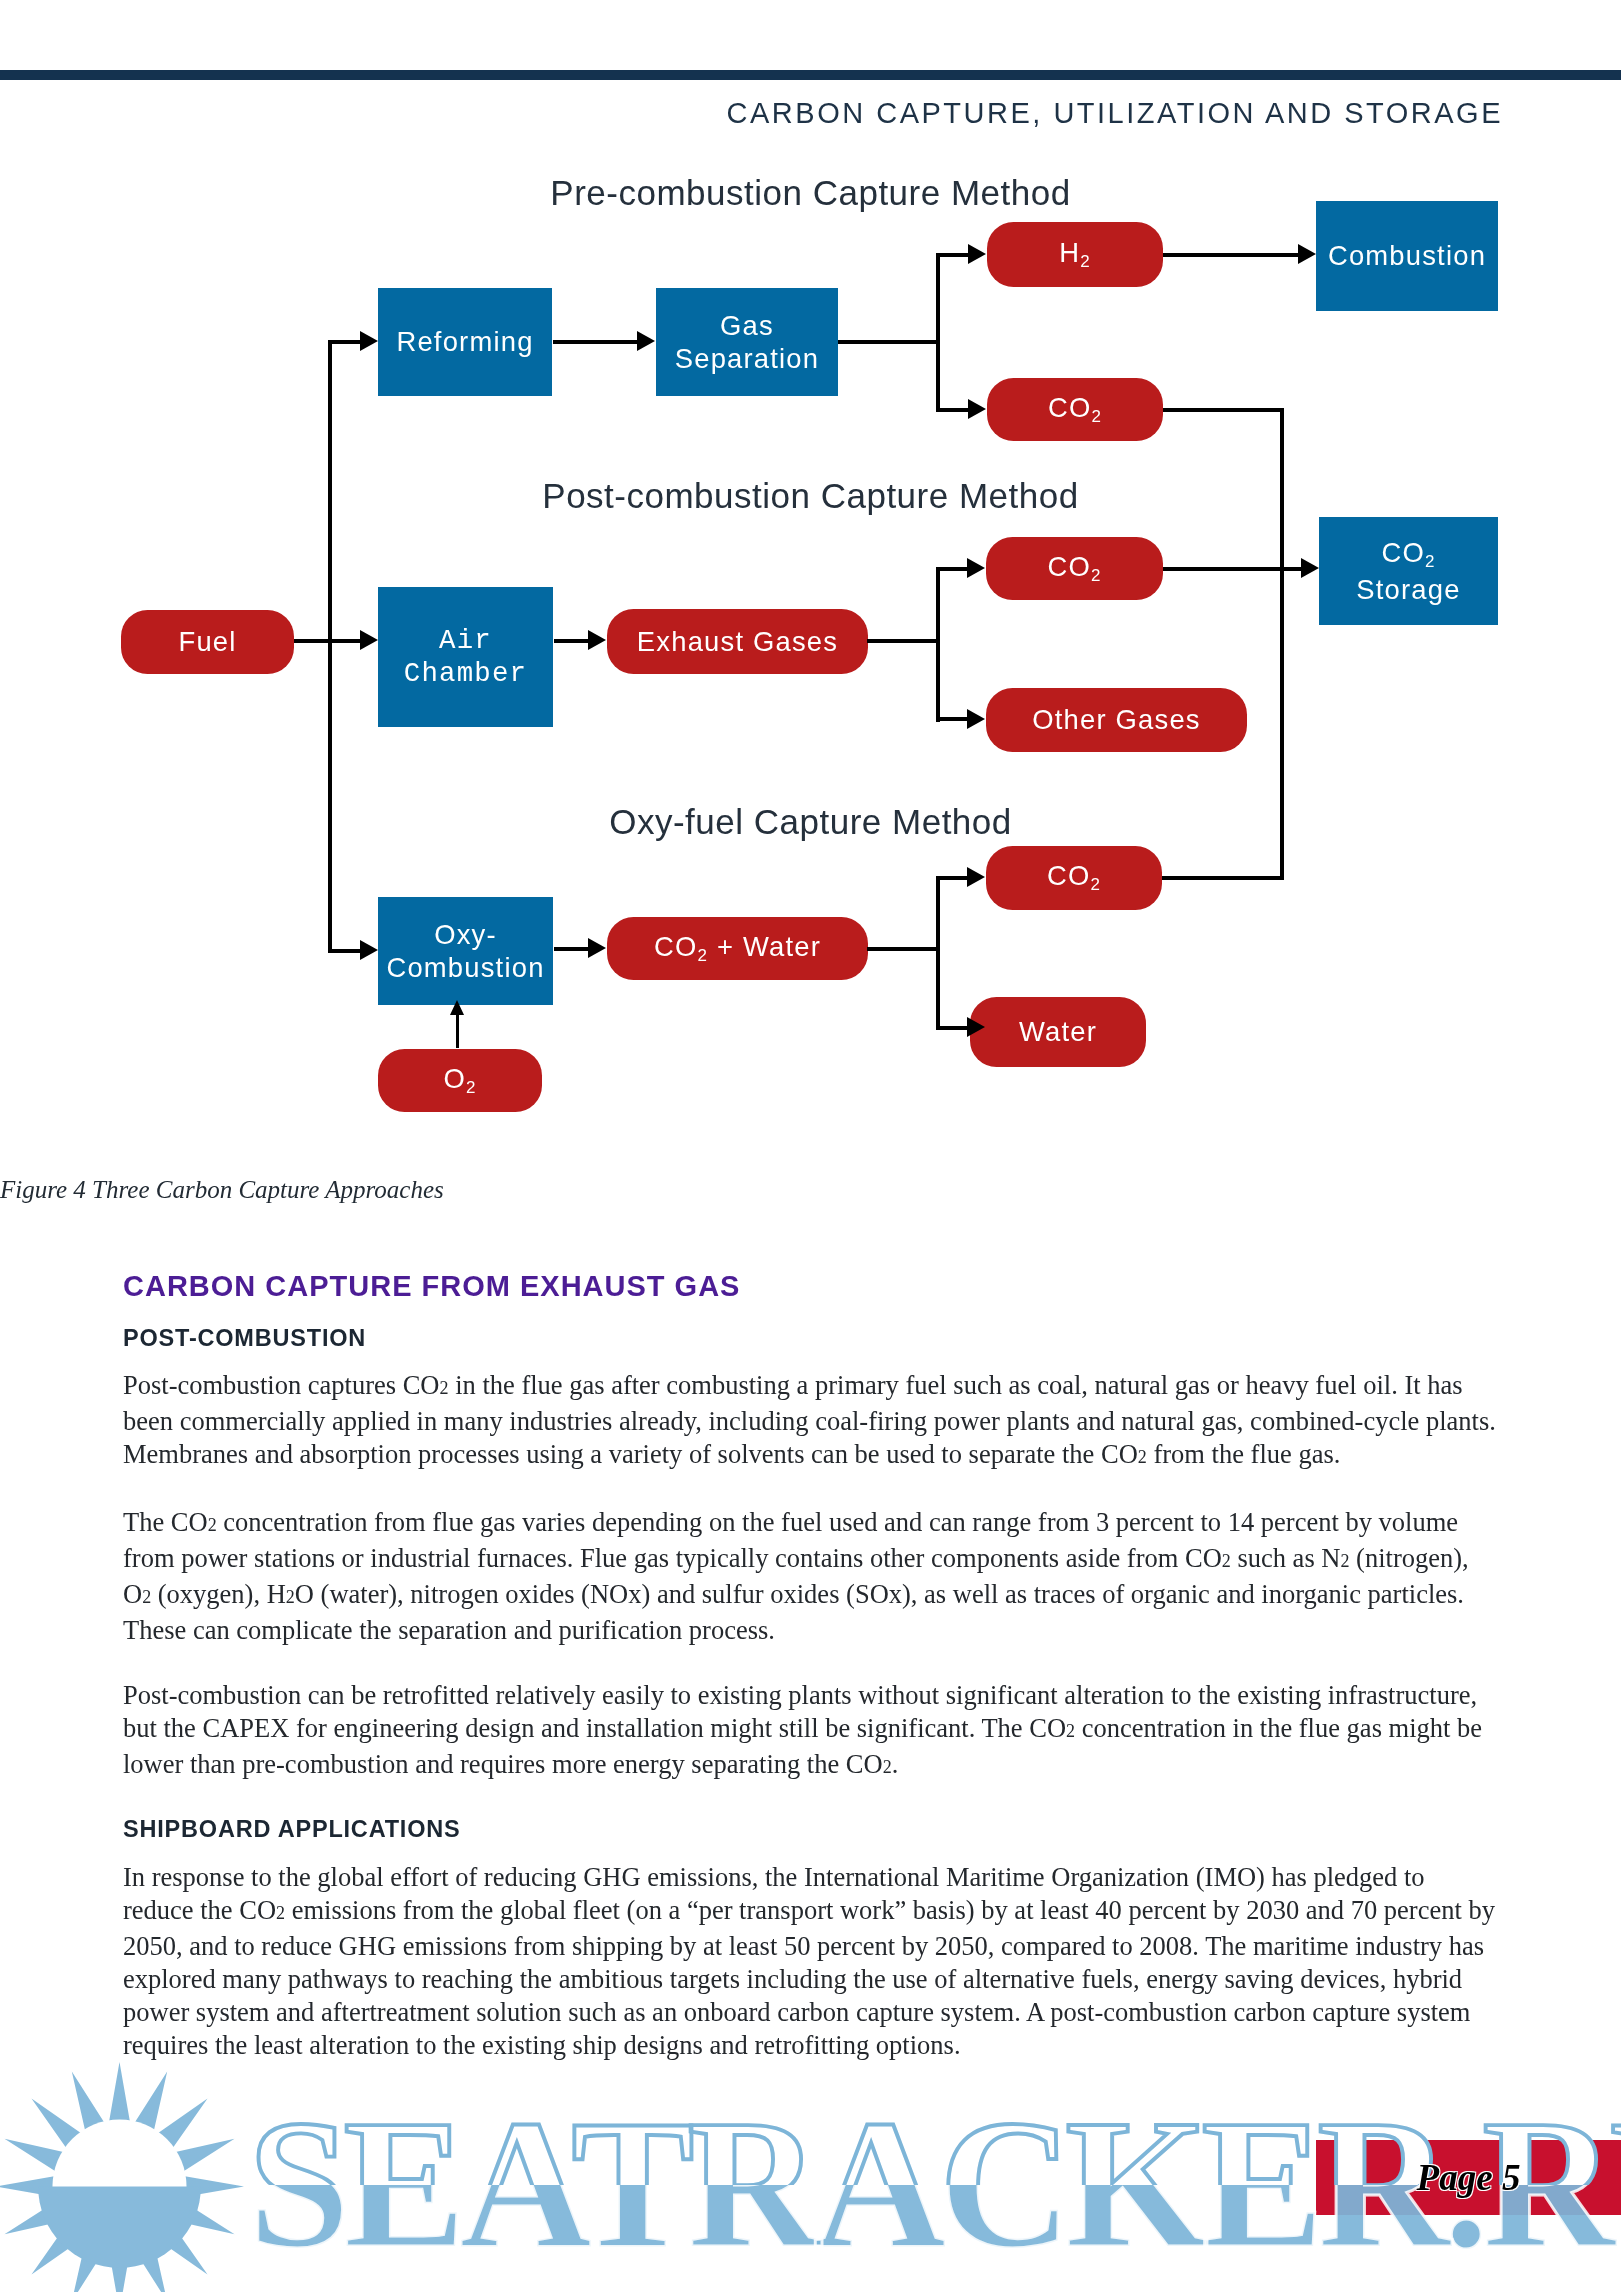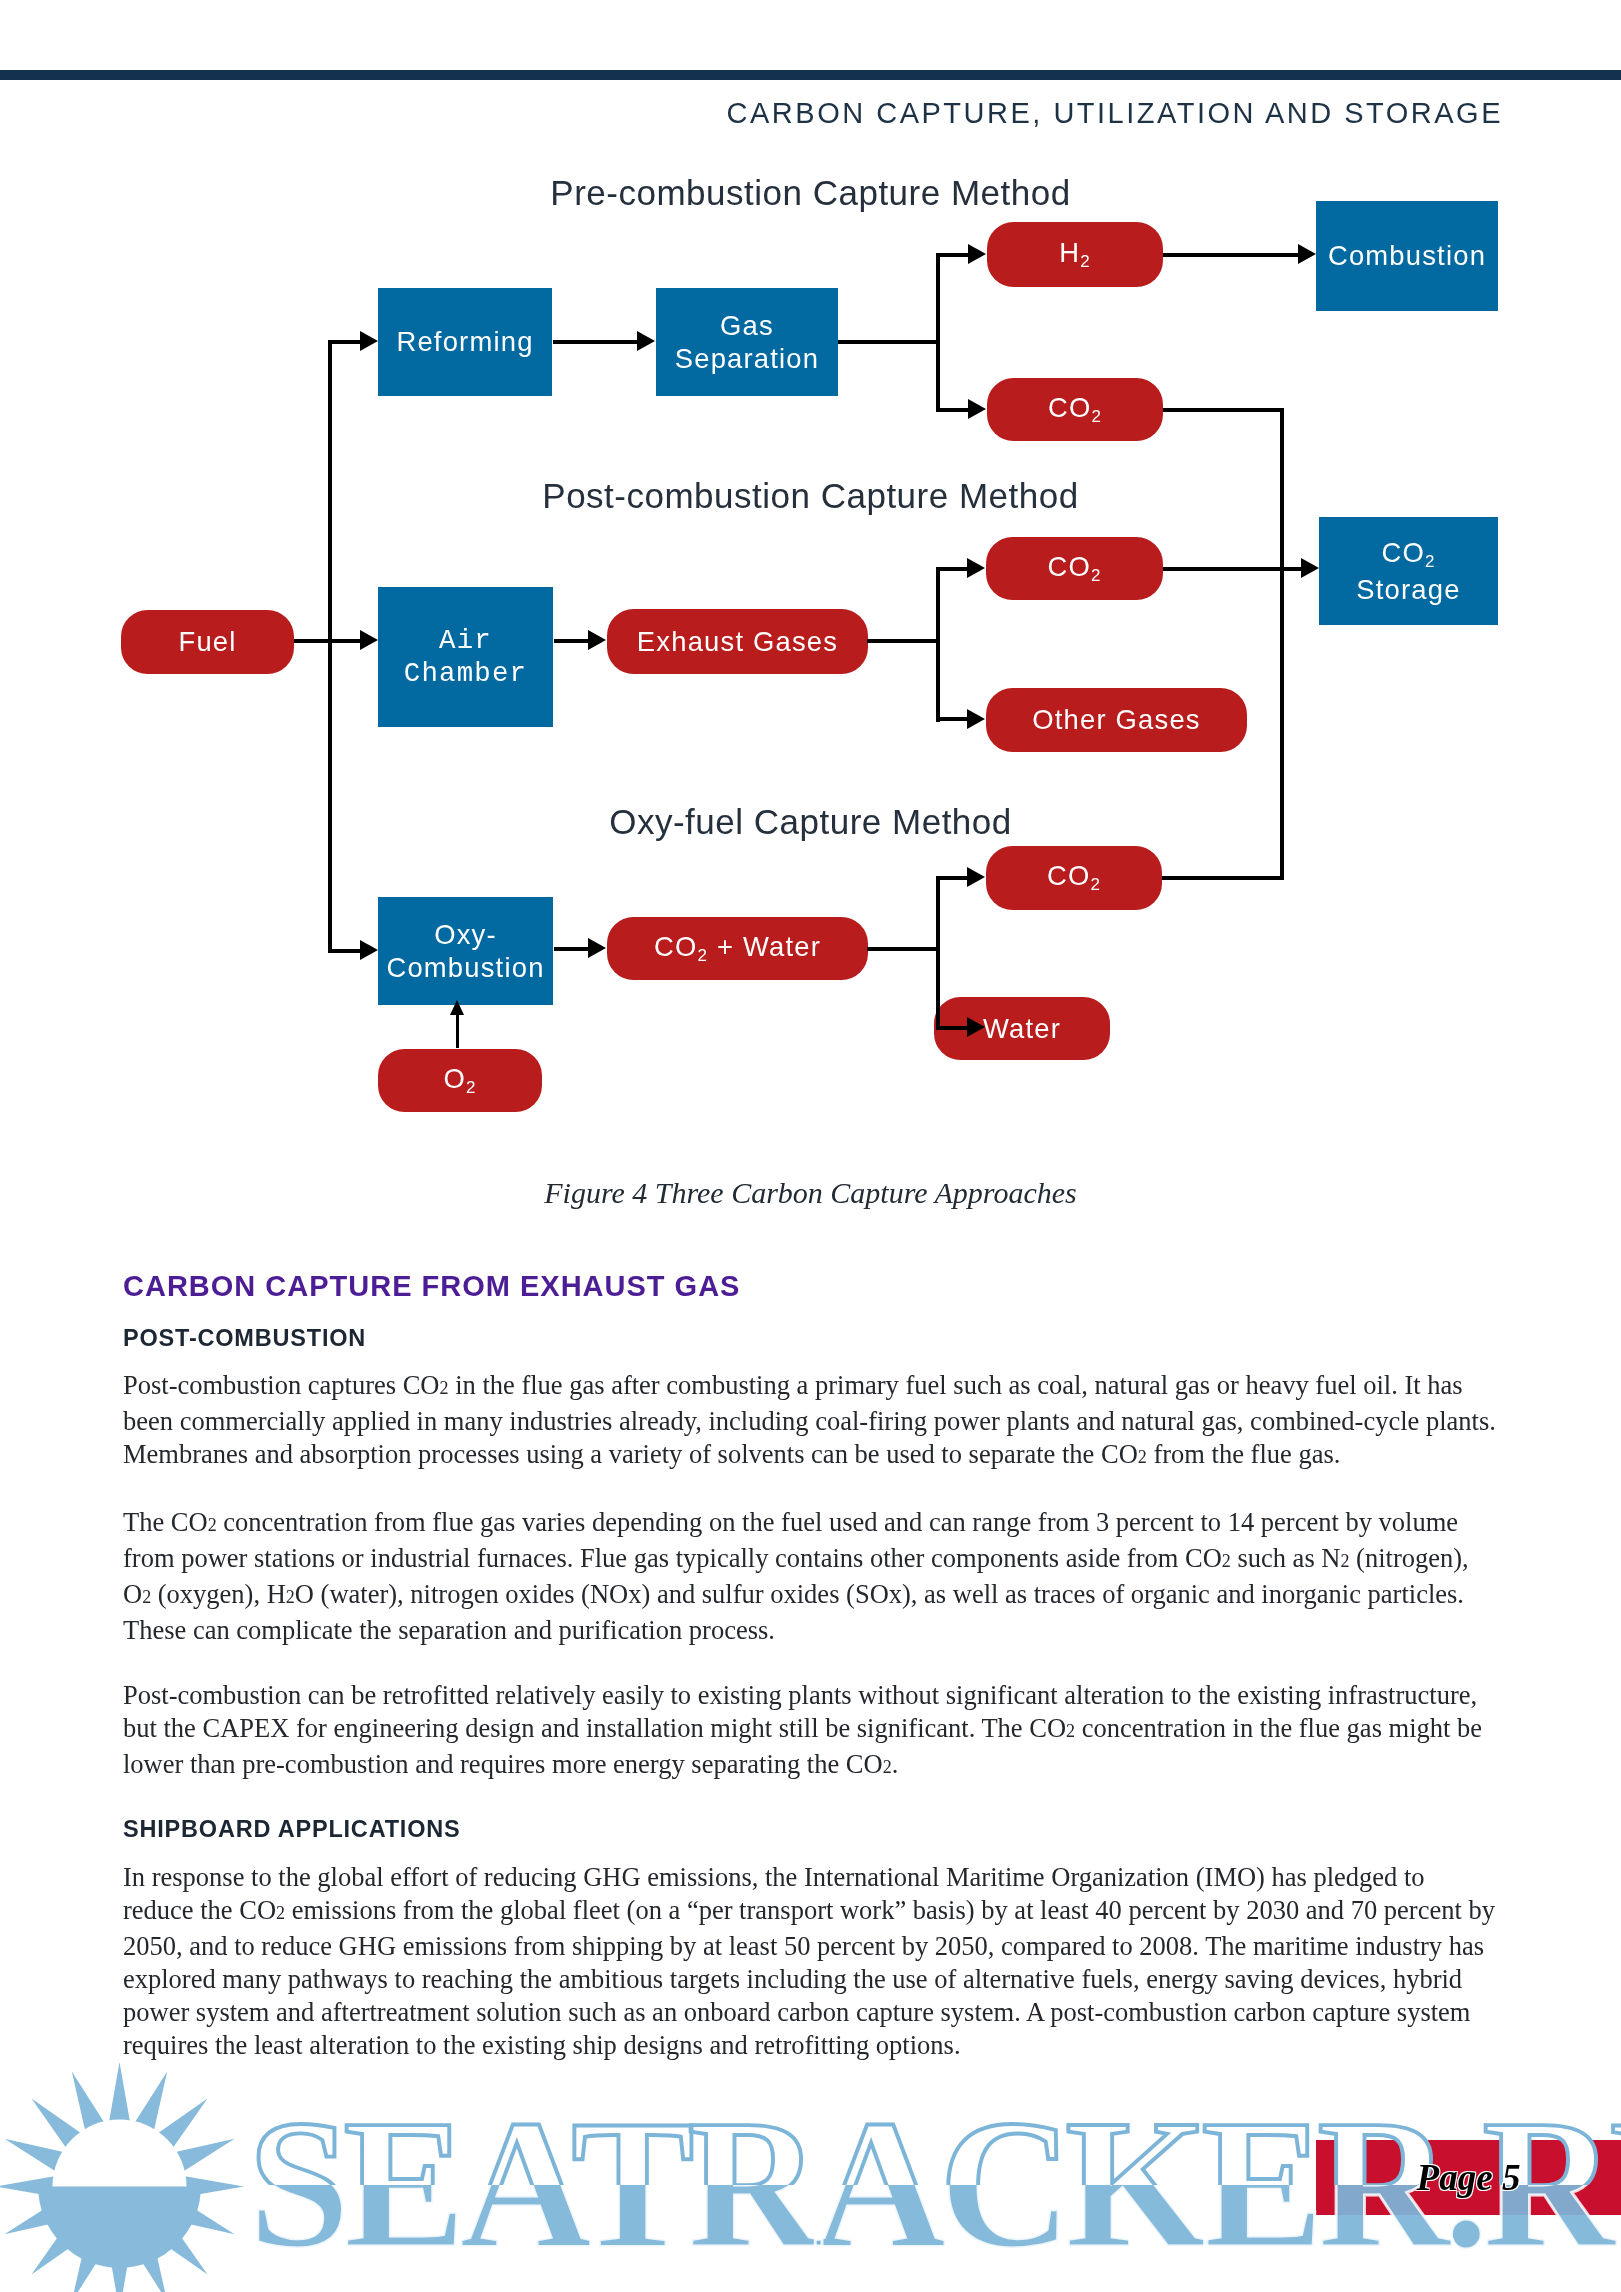--- a/index.html
+++ b/index.html
@@ -29,23 +29,23 @@
   .c2.lo { font-size:.62em; vertical-align:-0.32em; }
   .hl { position:absolute; height:3.9px; background:#000; }
   .vl { position:absolute; width:3.9px;  background:#000; }
   .ar { position:absolute; width:0; height:0;
         border-top:10.8px solid transparent; border-bottom:10.8px solid transparent;
         border-left:18.6px solid #000; }
   .au { position:absolute; width:0; height:0;
         border-left:7.8px solid transparent; border-right:7.8px solid transparent;
         border-bottom:15.7px solid #000; }
   .caption {
-    position:absolute; left:0; top:1176px; width:1621px; text-align:center;
+    position:absolute; left:0; top:1176px; width:1621px; 
     font-family:"Liberation Serif", serif; font-style:italic;
-    font-size:30px; color:#222B34;
+    font-size:25px; color:#222B34;
   }
   
   .article { position:absolute; left:123px; top:1270px; width:1376px; }
   .article h2 {
     margin:0 0 21.6px 0; font-size:29px; font-weight:bold; letter-spacing:1px; color:#4c1d95;
   }
   .article h3 {
     margin:0 0 17.6px 0; font-size:23.5px; font-weight:bold; letter-spacing:0.8px; color:#1C2733;
   }
   .article h3.later { margin-top:32px; }
@@ -126,21 +126,21 @@
 
     <div class="bx redbx" style="left:378px;top:897px;width:175px;height:108px;">
         <span>Oxy-Combustion</span>
       </div>
     <div class="bx pill" style="left:607px;top:917px;width:261px;height:63px;">
         <span>CO<span class="c2 lo">2</span> + Water</span>
       </div>
     <div class="bx pill" style="left:986px;top:846px;width:176px;height:64px;">
         <span>CO<span class="c2 lo">2</span></span>
       </div>
-    <div class="bx pill" style="left:934px;top:997px;width:176px;height:63px;">
+    <div class="bx pill" style="left:970px;top:997px;width:176px;height:70px;">
         <span>Water</span>
       </div>
     <div class="bx pill" style="left:378px;top:1049px;width:164px;height:63px;">
         <span>O<span class="c2 lo">2</span></span>
       </div>
 
     <div>
       <div class="vl" style="left:328px;top:340px;height:613px;"></div>
       <div class="hl" style="left:328px;top:340px;width:36px;"></div>
         <div class="ar" style="left:360px;top:331px;"></div>

